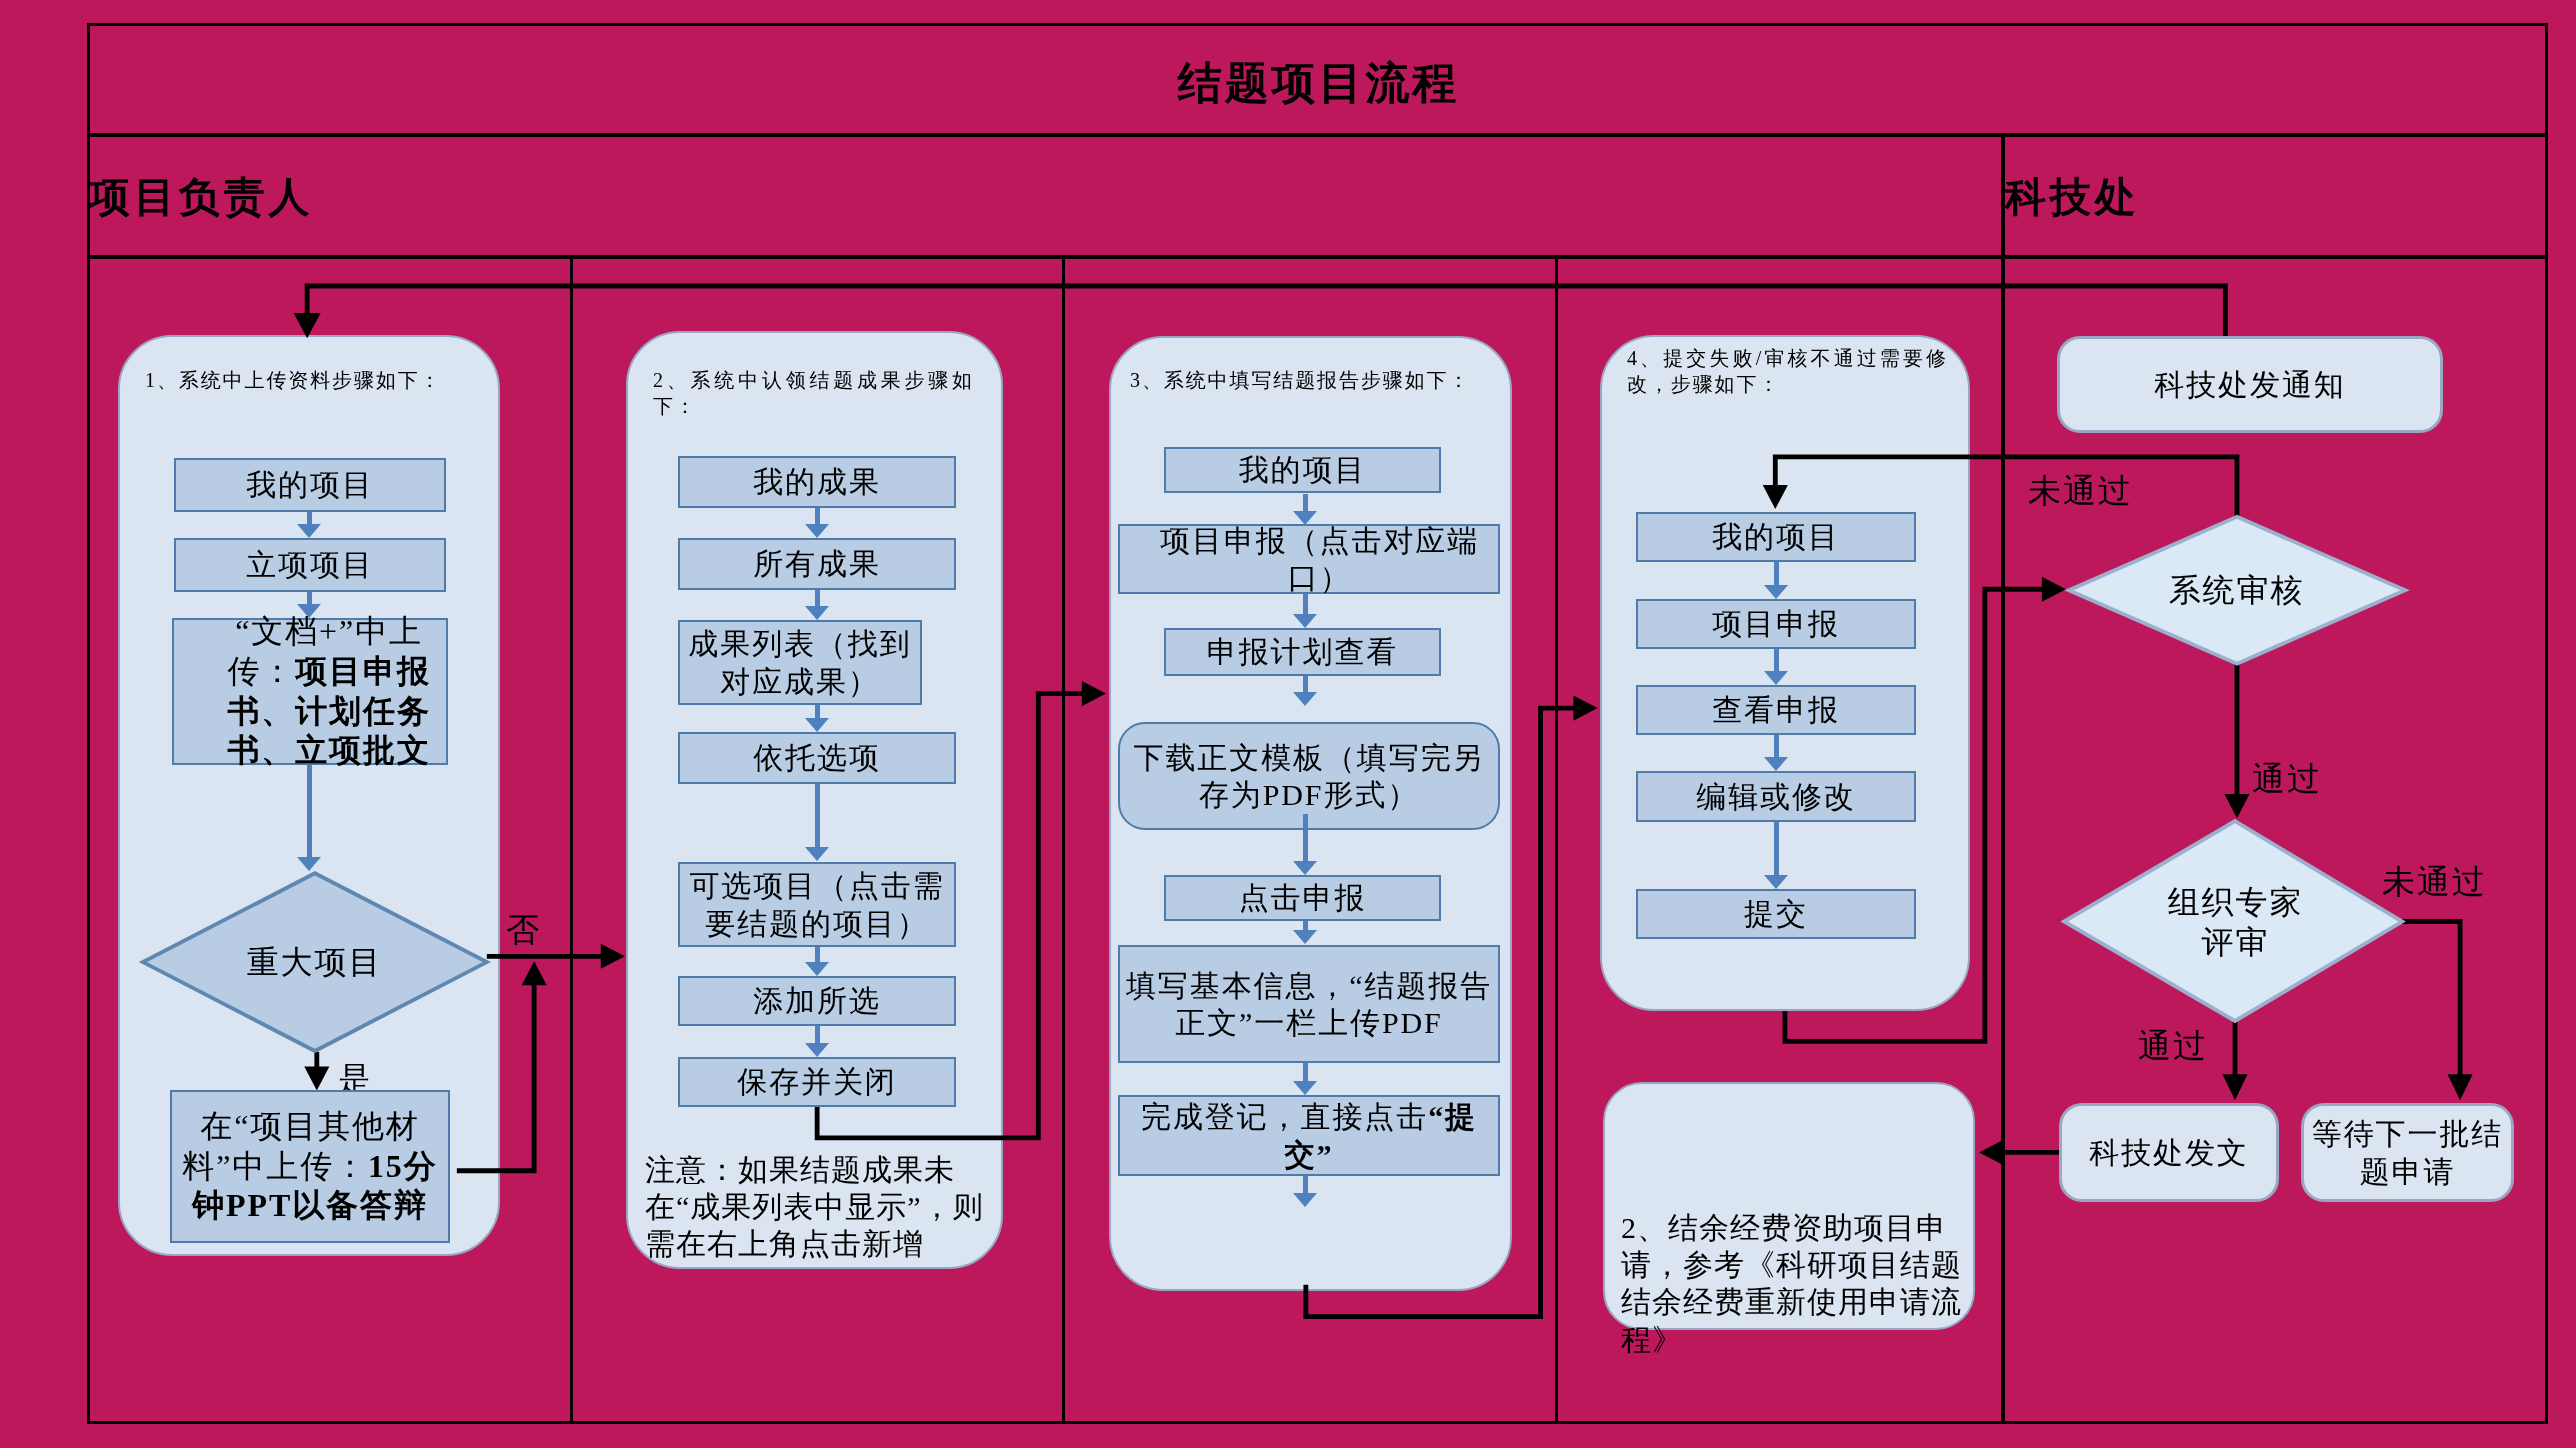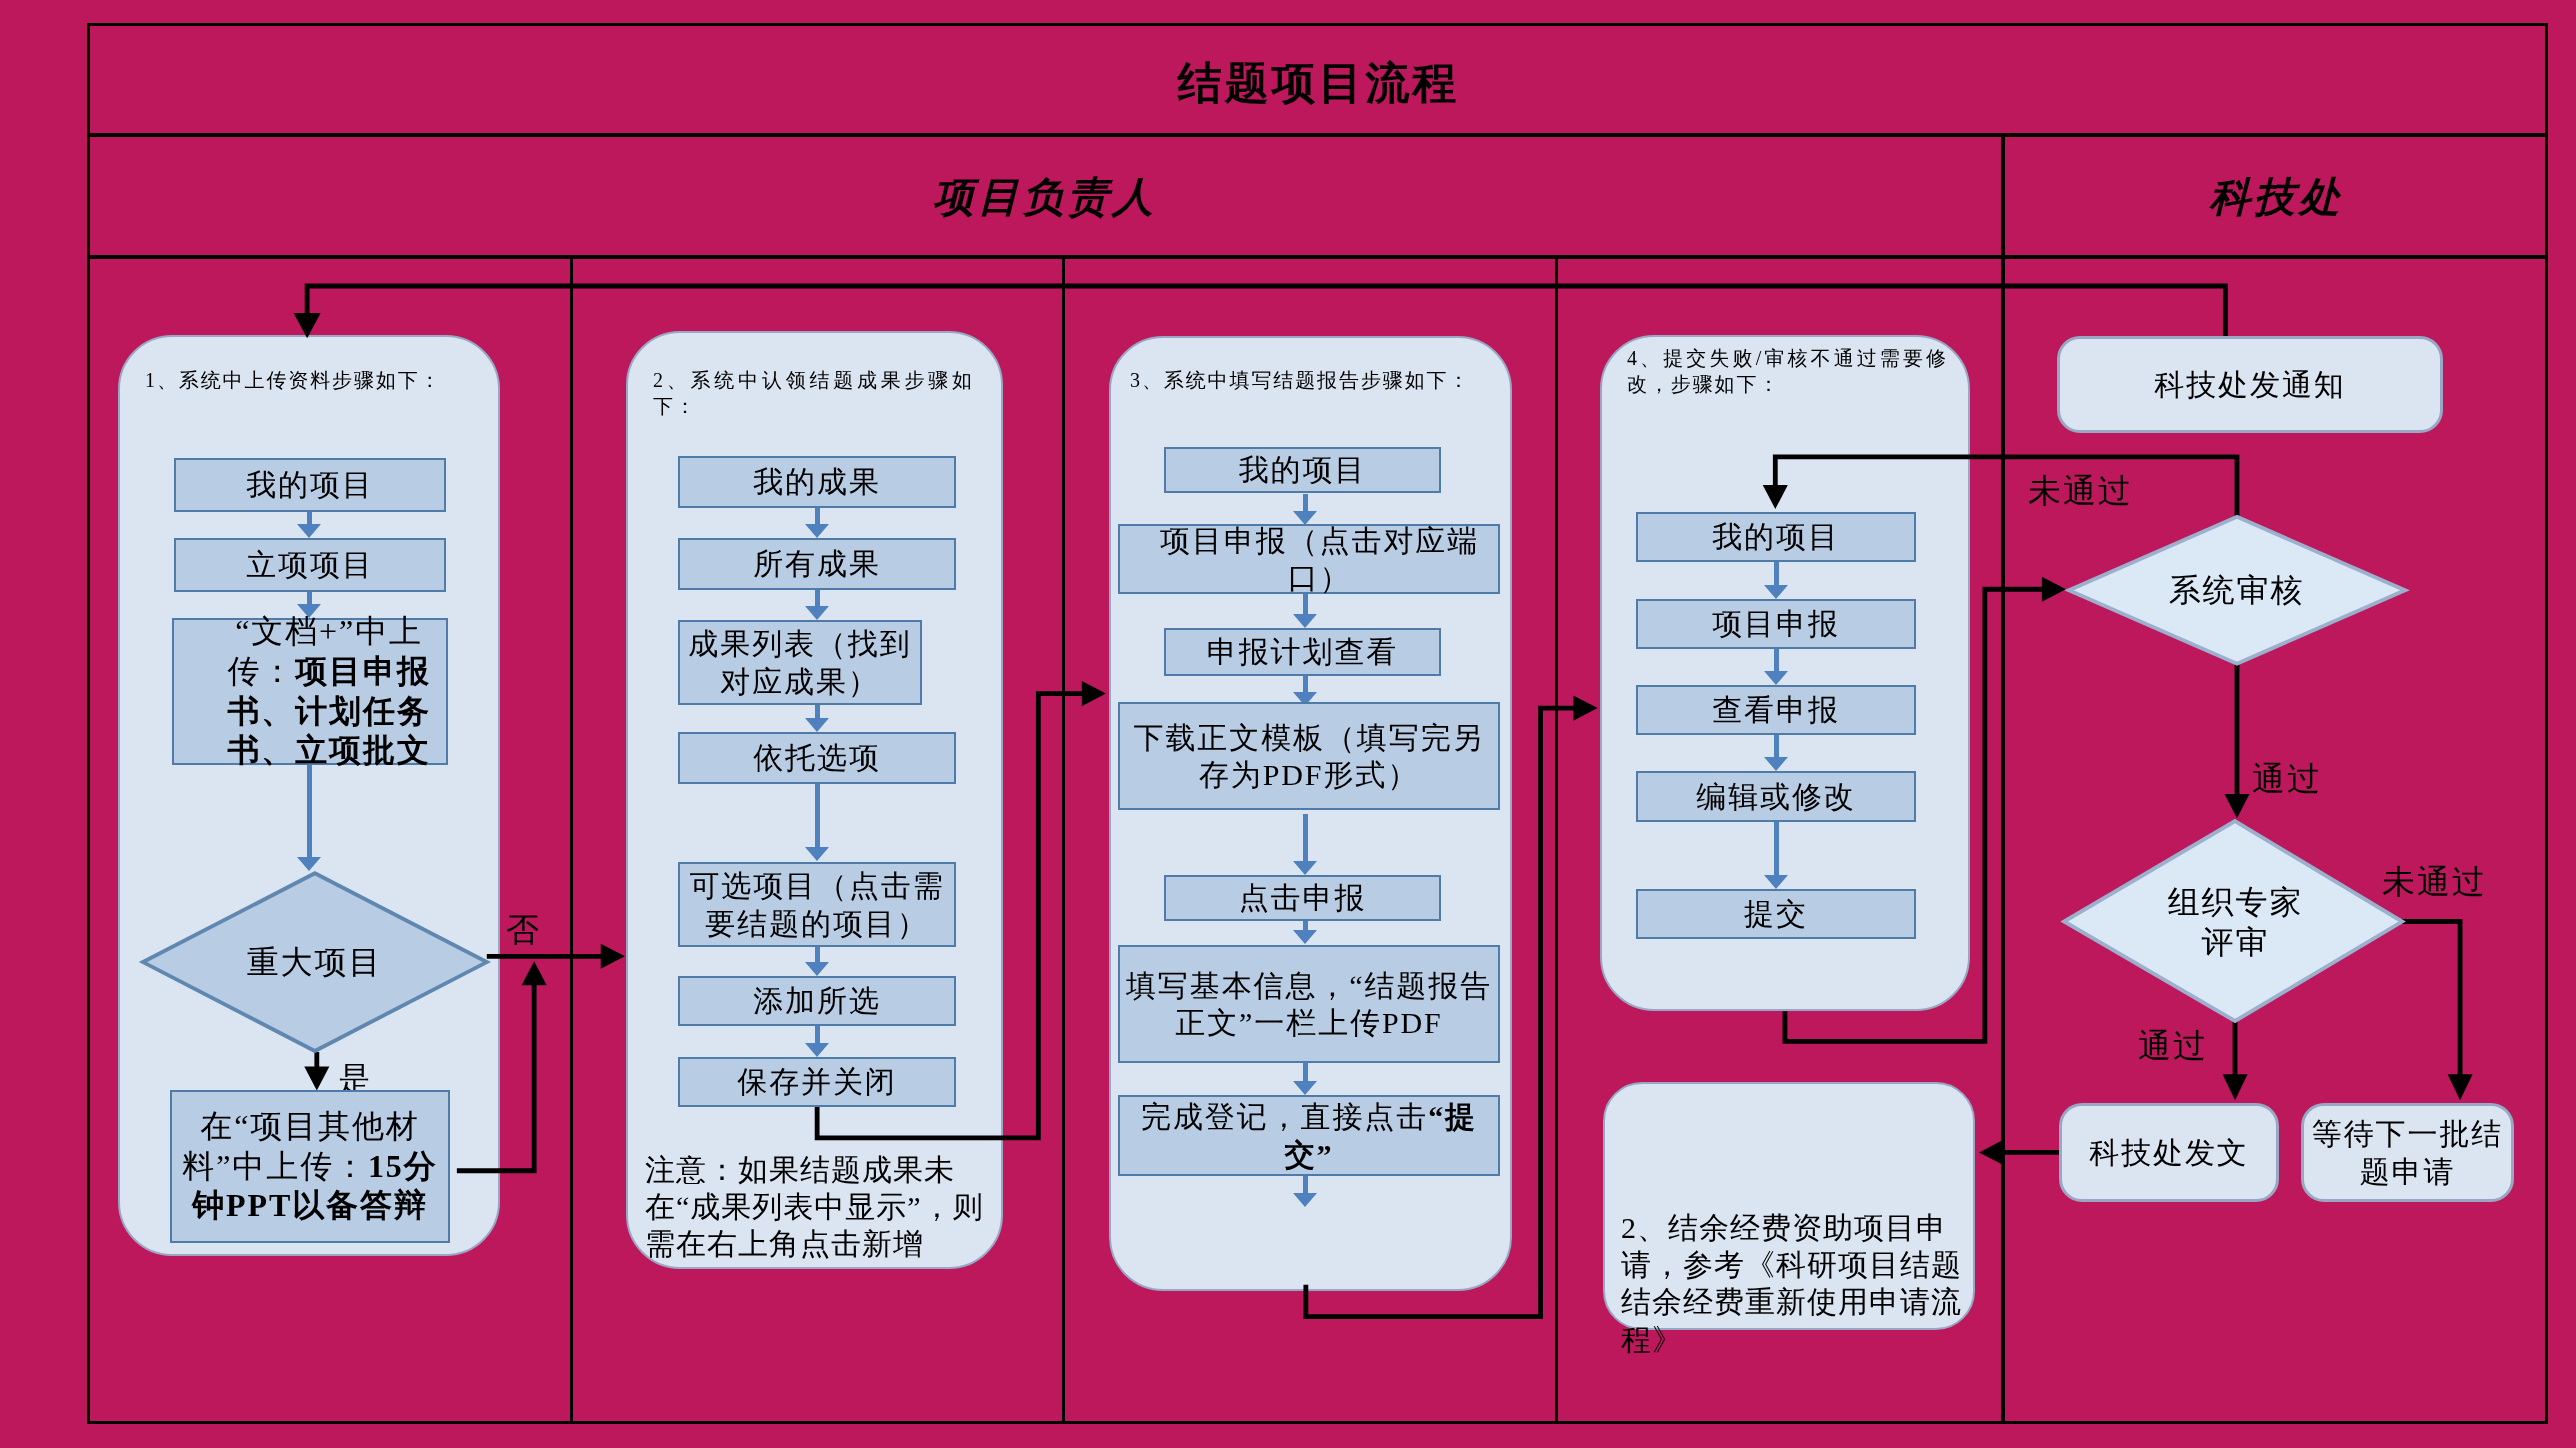--- a/index.html
+++ b/index.html
@@ -1,21 +1,21 @@
 <!DOCTYPE html>
 <html><head>
 <meta charset="utf-8">
 <style>
   html,body{margin:0;padding:0;background:#fff;}
   #stage{position:relative;width:2576px;height:1449px;background:#be185d;
     font-family:"Liberation Serif","DejaVu Serif",serif;color:#000;overflow:hidden;}
   .tline{position:absolute;background:#000;}
   .frame{position:absolute;border:3.9px solid #000;box-sizing:border-box;}
   .title{position:absolute;text-align:center;font-weight:bold;font-size:44px;letter-spacing:2.9px;}
-  .lanehead{position:absolute;text-align:center;font-weight:bold;font-size:41px;letter-spacing:3.9px;font-style:italic;}
+  .lanehead{position:absolute;text-align:left;font-weight:bold;font-size:41px;letter-spacing:3.9px;}
   .container{position:absolute;background:#dbe5f1;border:2.9px solid #98a8c4;border-radius:54px;box-sizing:border-box;}
   .roundbox{position:absolute;background:#dbe5f1;border:3.9px solid #98a8c4;border-radius:23px;box-sizing:border-box;
     display:flex;align-items:center;justify-content:center;text-align:center;font-size:30px;letter-spacing:1.9px;line-height:1.25;}
   .box{position:absolute;background:#b8cce4;border:2.9px solid #4e7ba8;box-sizing:border-box;
     display:flex;align-items:center;justify-content:center;text-align:center;font-size:30px;letter-spacing:1.9px;line-height:1.24;padding:1.9px 5.8px;}
   .box.big{font-size:32px;}
   .chead{position:absolute;font-size:20px;letter-spacing:1.9px;line-height:1.32;text-align:justify;text-justify:inter-character;}
   .note{position:absolute;font-size:30px;letter-spacing:1px;line-height:1.24;text-align:left;}
   .lbl{position:absolute;font-size:33px;letter-spacing:1.9px;white-space:nowrap;}
   .dtext{position:absolute;display:flex;align-items:center;justify-content:center;text-align:center;
@@ -112,21 +112,21 @@
   <div class="box" style="left:678px;top:1057px;width:278px;height:50px;">保存并关闭</div>
   <div class="note" style="left:645px;top:1151px;width:340px;">注意：如果结题成果未在“成果列表中显示”，则需在右上角点击新增</div>
 
   <div class="chead" style="left:1130px;top:367px;width:365px;">3、系统中填写结题报告步骤如下：</div>
   <div class="box" style="left:1164px;top:447px;width:277px;height:46px;">我的项目</div>
   <div class="varrow" style="left:1293px;top:494px;height:31px;"></div>
   <div class="box" style="left:1118px;top:524px;width:382px;height:70px;padding-left:27px;">项目申报（点击对应端口）</div>
   <div class="varrow" style="left:1293px;top:594px;height:34px;"></div>
   <div class="box" style="left:1164px;top:628px;width:277px;height:48px;">申报计划查看</div>
   <div class="varrow" style="left:1293px;top:676px;height:30px;"></div>
-  <div class="box" style="left:1118px;top:702px;width:382px;height:108px;">下载正文模板（填写完另存为PDF形式）</div>
+  <div class="box" style="left:1118px;top:722px;width:382px;height:108px;border-radius:27px;">下载正文模板（填写完另存为PDF形式）</div>
   <div class="varrow" style="left:1293px;top:814px;height:61px;"></div>
   <div class="box" style="left:1164px;top:875px;width:277px;height:46px;">点击申报</div>
   <div class="varrow" style="left:1293px;top:921px;height:23px;"></div>
   <div class="box" style="left:1118px;top:945px;width:382px;height:118px;">填写基本信息，“结题报告正文”一栏上传PDF</div>
   <div class="varrow" style="left:1293px;top:1062px;height:33px;"></div>
   <div class="box" style="left:1118px;top:1095px;width:382px;height:81px;">
     <div><span>完成登记，直接点击</span><b>“提交”</b></div>
   </div>
   <div class="varrow" style="left:1293px;top:1176px;height:31px;"></div>
 

